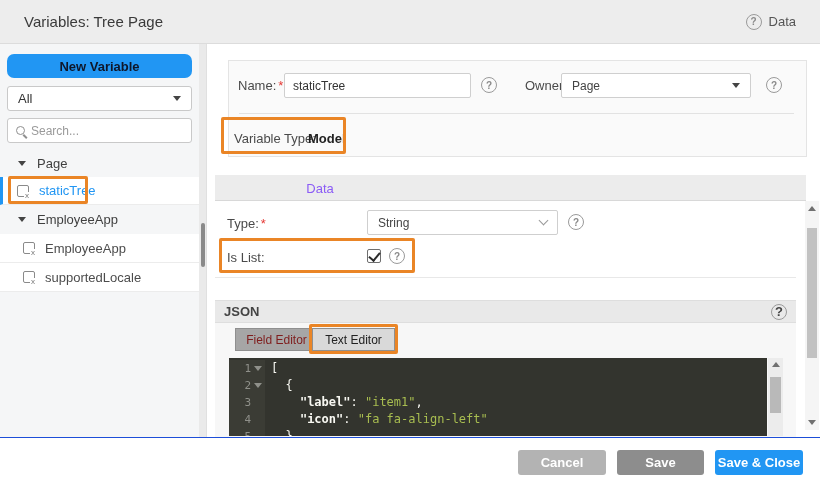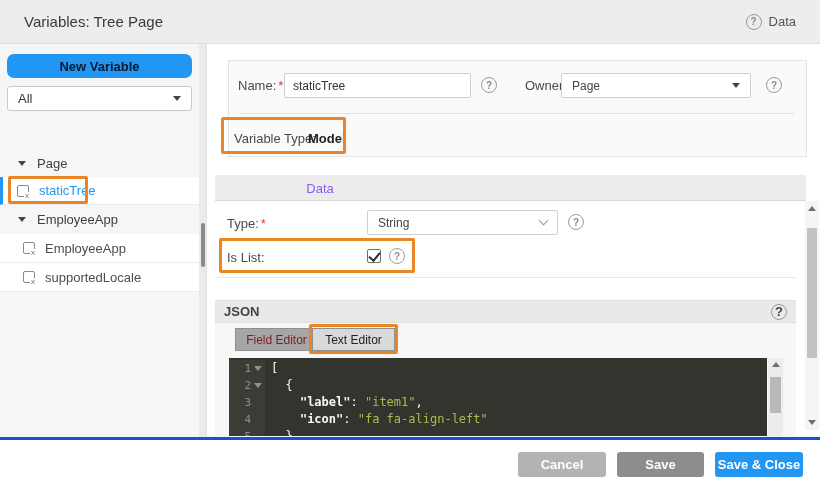--- a/index.html
+++ b/index.html
@@ -84,21 +84,21 @@
   
   .ed-scroll{position:absolute;left:768px;top:358px;width:15px;height:78px;background:#ececec;z-index:1}
   .ed-scroll .arrow-up{margin:4px auto 0;width:0;height:0;border-left:4px solid transparent;border-right:4px solid transparent;border-bottom:5px solid #707070}
   .ed-scroll .thumb{position:absolute;left:2px;top:19px;width:11px;height:36px;background:#b9b9b9}
   .main-scroll{position:absolute;left:805px;top:201px;width:14px;height:229px;background:#f5f5f5;z-index:1}
   .main-scroll .arrow-up{margin:5px auto 0;width:0;height:0;border-left:4px solid transparent;border-right:4px solid transparent;border-bottom:5px solid #707070}
   .main-scroll .arrow-dn{position:absolute;bottom:5px;left:3px;width:0;height:0;border-left:4px solid transparent;border-right:4px solid transparent;border-top:5px solid #707070}
   .main-scroll .thumb{position:absolute;left:2px;top:27px;width:10px;height:130px;background:#c2c2c2}
 
   
-  .footer{position:absolute;left:0;top:437px;width:820px;height:54px;background:#fff;border-top:3px solid #1d4ed8;z-index:2}
+  .footer{position:absolute;left:0;top:437px;width:820px;height:54px;background:#fff;border-top:1px solid #1d4ed8;z-index:2}
   .f-btn{position:absolute;top:12px;height:25px;border:none;border-radius:3px;color:#fff;font-weight:bold;font-size:13px;font-family:inherit;cursor:pointer;display:flex;align-items:center;justify-content:center}
   .f-cancel{left:518px;width:88px;background:#b3b3b3}
   .f-save{left:617px;width:87px;background:#8d8d8d}
   .f-saveclose{left:715px;width:88px;background:var(--accent)}
 
   
   .hl-box{position:absolute;border:3px solid var(--highlight);border-radius:2px;pointer-events:none;z-index:6}
 </style>
 </head>
 <body>
@@ -112,20 +112,24 @@
 </div>
 
 <div class="sidebar">
   <button class="btn-new">New Variable</button>
 
   <div class="sb-select">
     <span>All</span>
     <span class="caret"></span>
   </div>
 
+  <div class="sb-search">
+    <span class="search-ico"></span>
+    <input type="text" placeholder="Search..." style="">
+  </div>
 
   <div class="tree">
     <div class="t-group">
       <span class="caret"></span>
       <span>Page</span>
     </div>
     <div class="t-item selected">
       <span class="var-ico"></span>
       <span>staticTree</span>
     </div>

